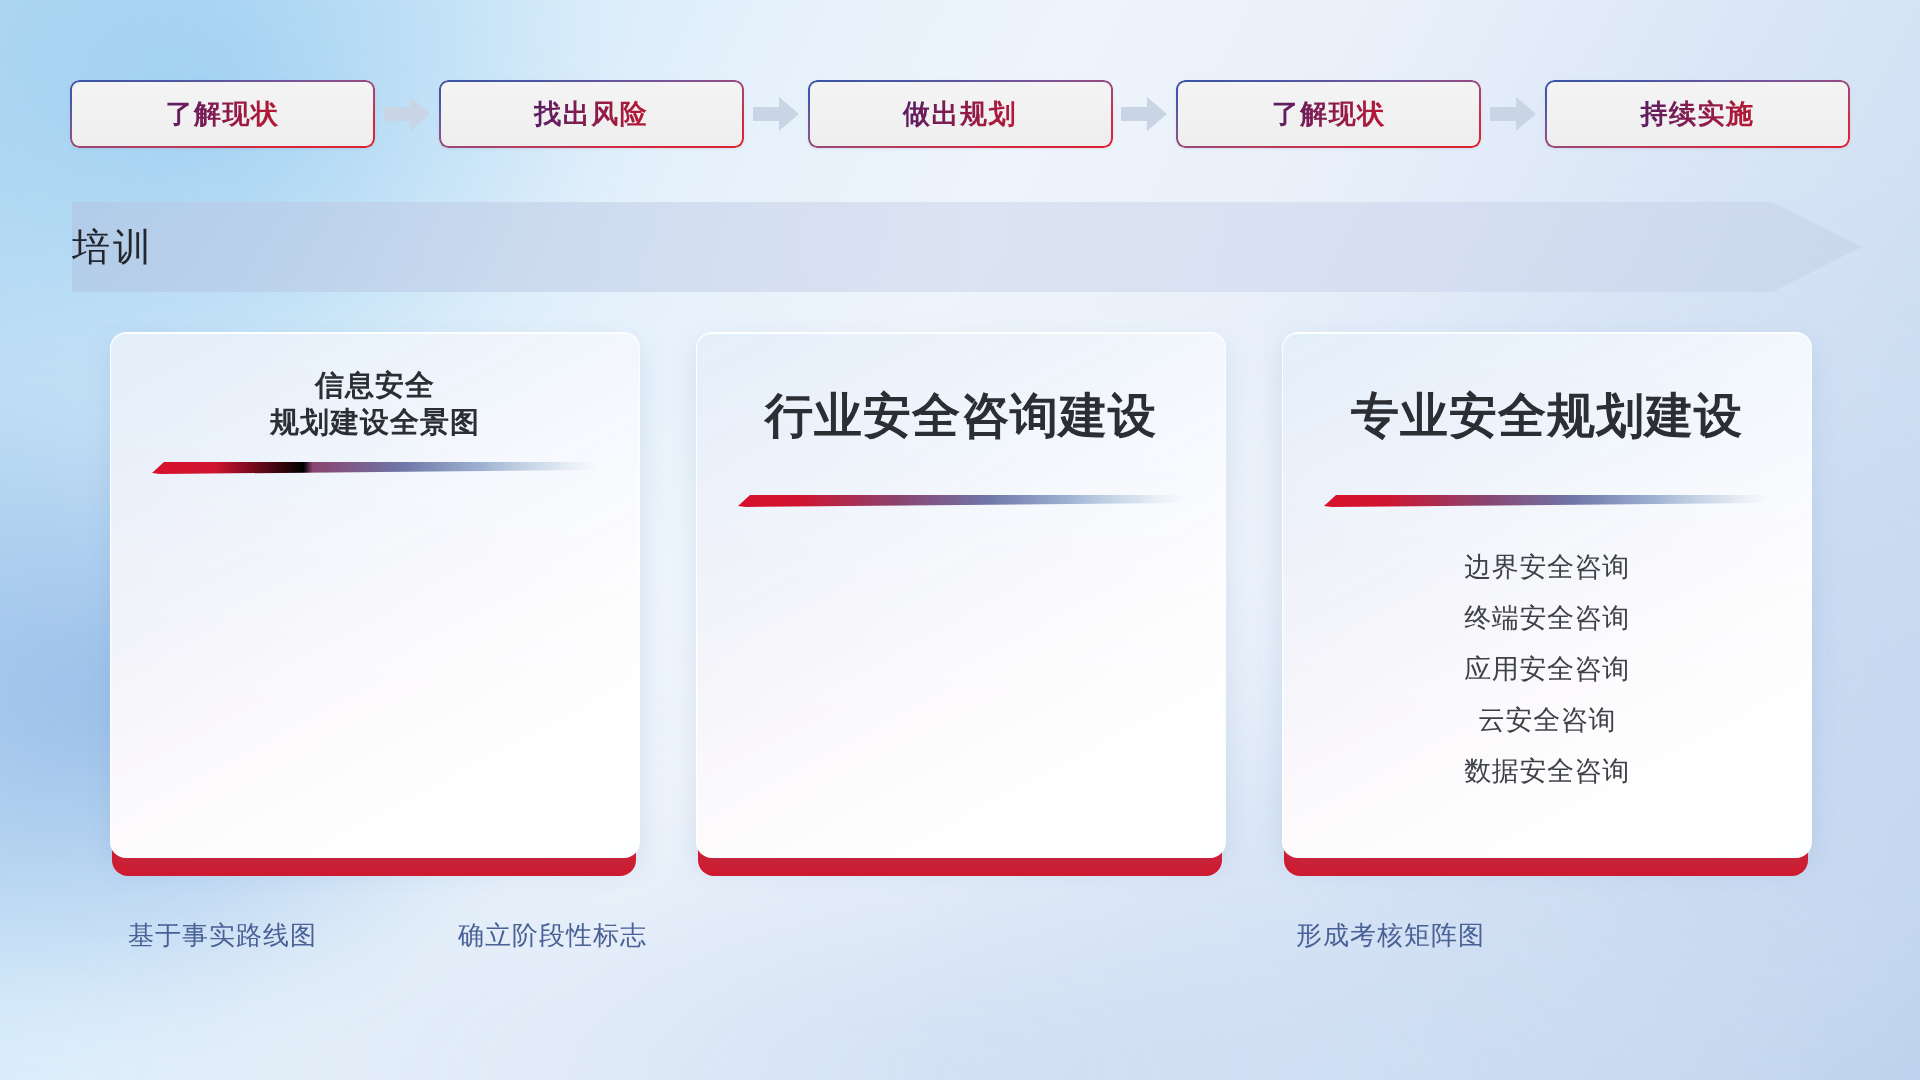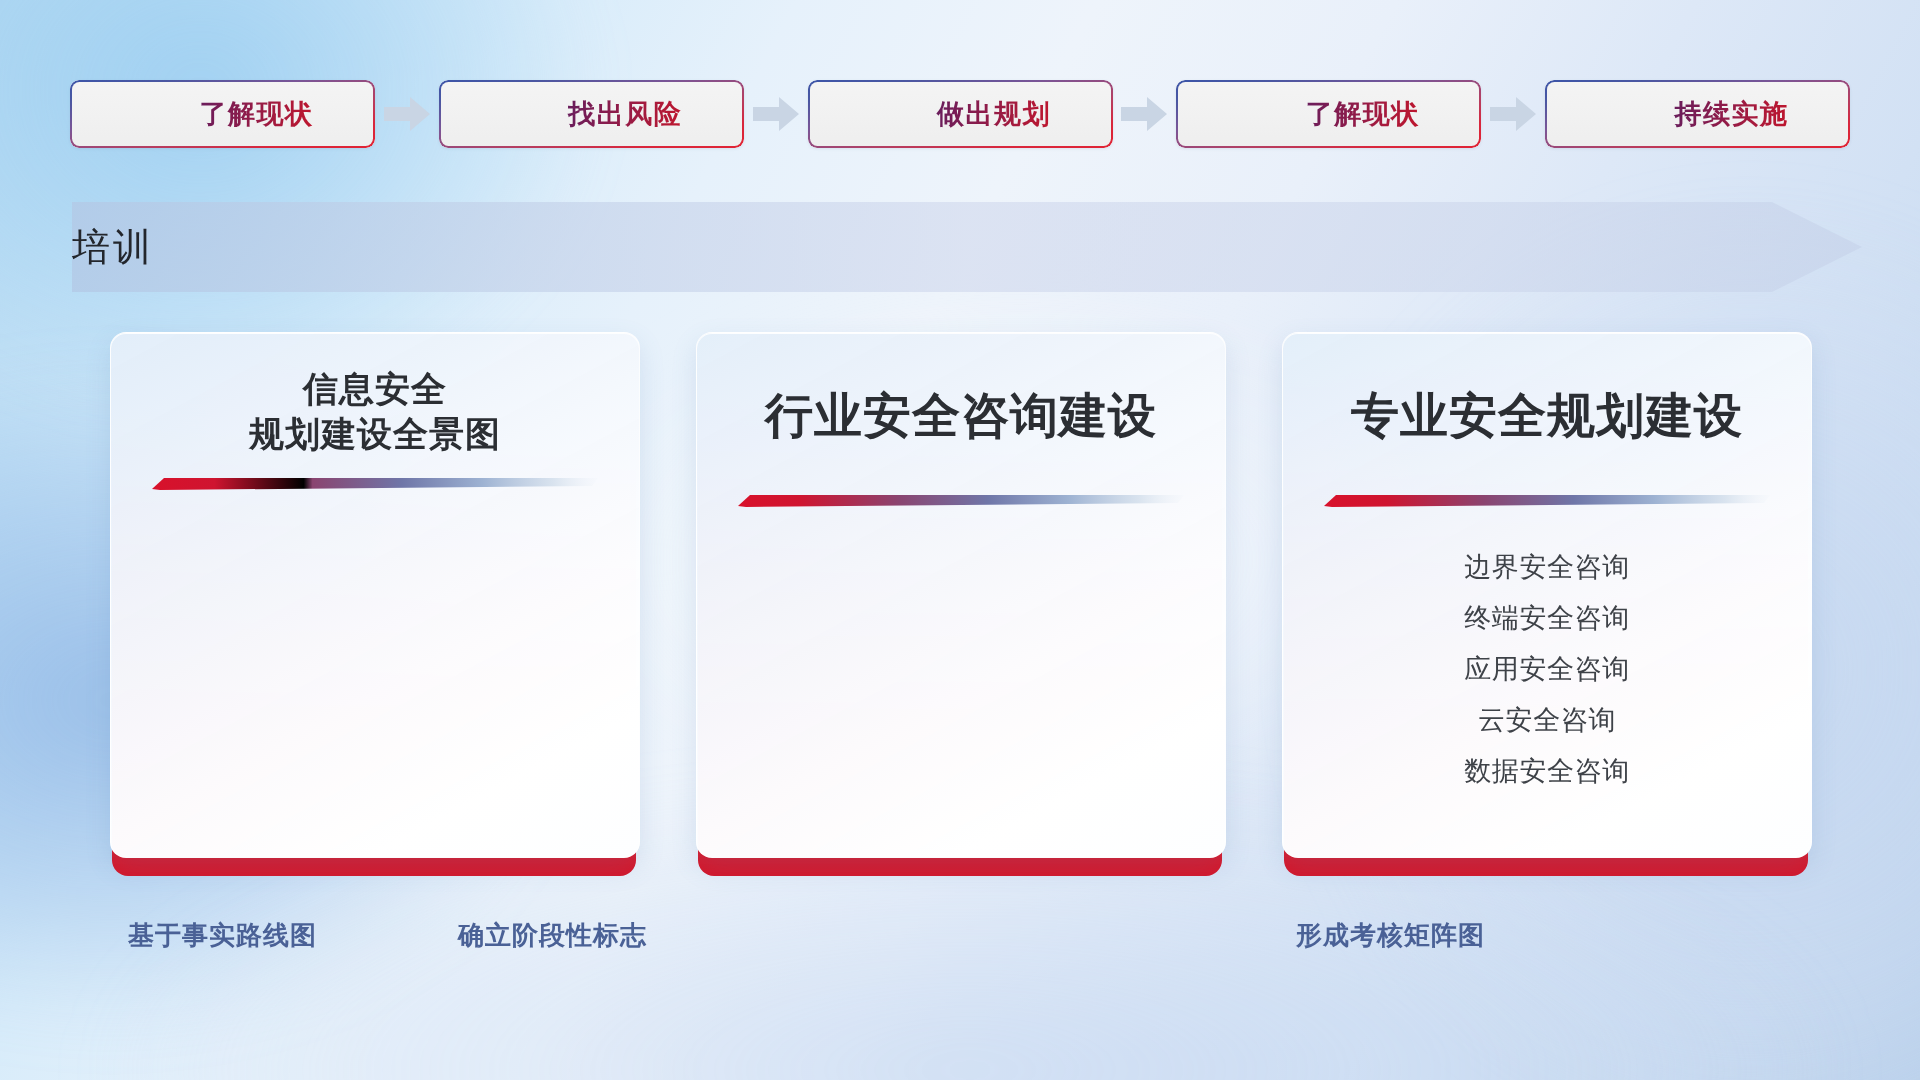--- a/index.html
+++ b/index.html
@@ -130,21 +130,20 @@
     background-image: linear-gradient(96deg,
         #21206b 0%,
         #3a1f6e 18%,
         #6e1d5a 40%,
         #a81a3c 62%,
         #d6121f 82%,
         #e5101b 100%);
     -webkit-background-clip: text;
     background-clip: text;
     color: transparent;
-    padding-left: 34px;
     -webkit-text-fill-color: transparent;
   }
   .step-arrow {
     flex: 0 0 auto;
     width: 46px;
     height: 34px;
     position: relative;
   }
   .step-arrow svg { display: block; }
 
@@ -256,21 +255,21 @@
     padding: 0;
   }
   .card-list li {
     text-align: center;
     font-size: 27px;
     color: #3e4248;
     line-height: 51px;
     letter-spacing: 0.6px;
   }
   
-  .card.card-1 .card-title { margin-top: 34px; font-size: 35px; }
+  .card.card-1 .card-title { margin-top: 34px; font-size: 29px; }
   .card.card-1 .card-divider { margin-top: 20px; }
   .card.card-1 .card-list { margin-top: 14px; }
   .card.card-2 .card-title,
   .card.card-3 .card-title { margin-top: 52px; }
   .card.card-2 .card-divider,
   .card.card-3 .card-divider { margin-top: 48px; }
   .card.card-2 .card-list,
   .card.card-3 .card-list { margin-top: 34px; }
 
   
@@ -280,21 +279,21 @@
     top: 912px;
     width: 1920px;
     height: 46px;
   }
   .footnote {
     position: absolute;
     top: 0;
     height: 46px;
     line-height: 46px;
     font-size: 26px;
-    font-weight: 700;
+    font-weight: 400;
     color: #4a6196;
     letter-spacing: 1px;
     white-space: nowrap;
   }
   .fn-0 { left: 128px; }
   .fn-1 { left: 458px; }
   .fn-2 { left: 790px; }
   .fn-3 { left: 1296px; }
 </style>
 </head>

